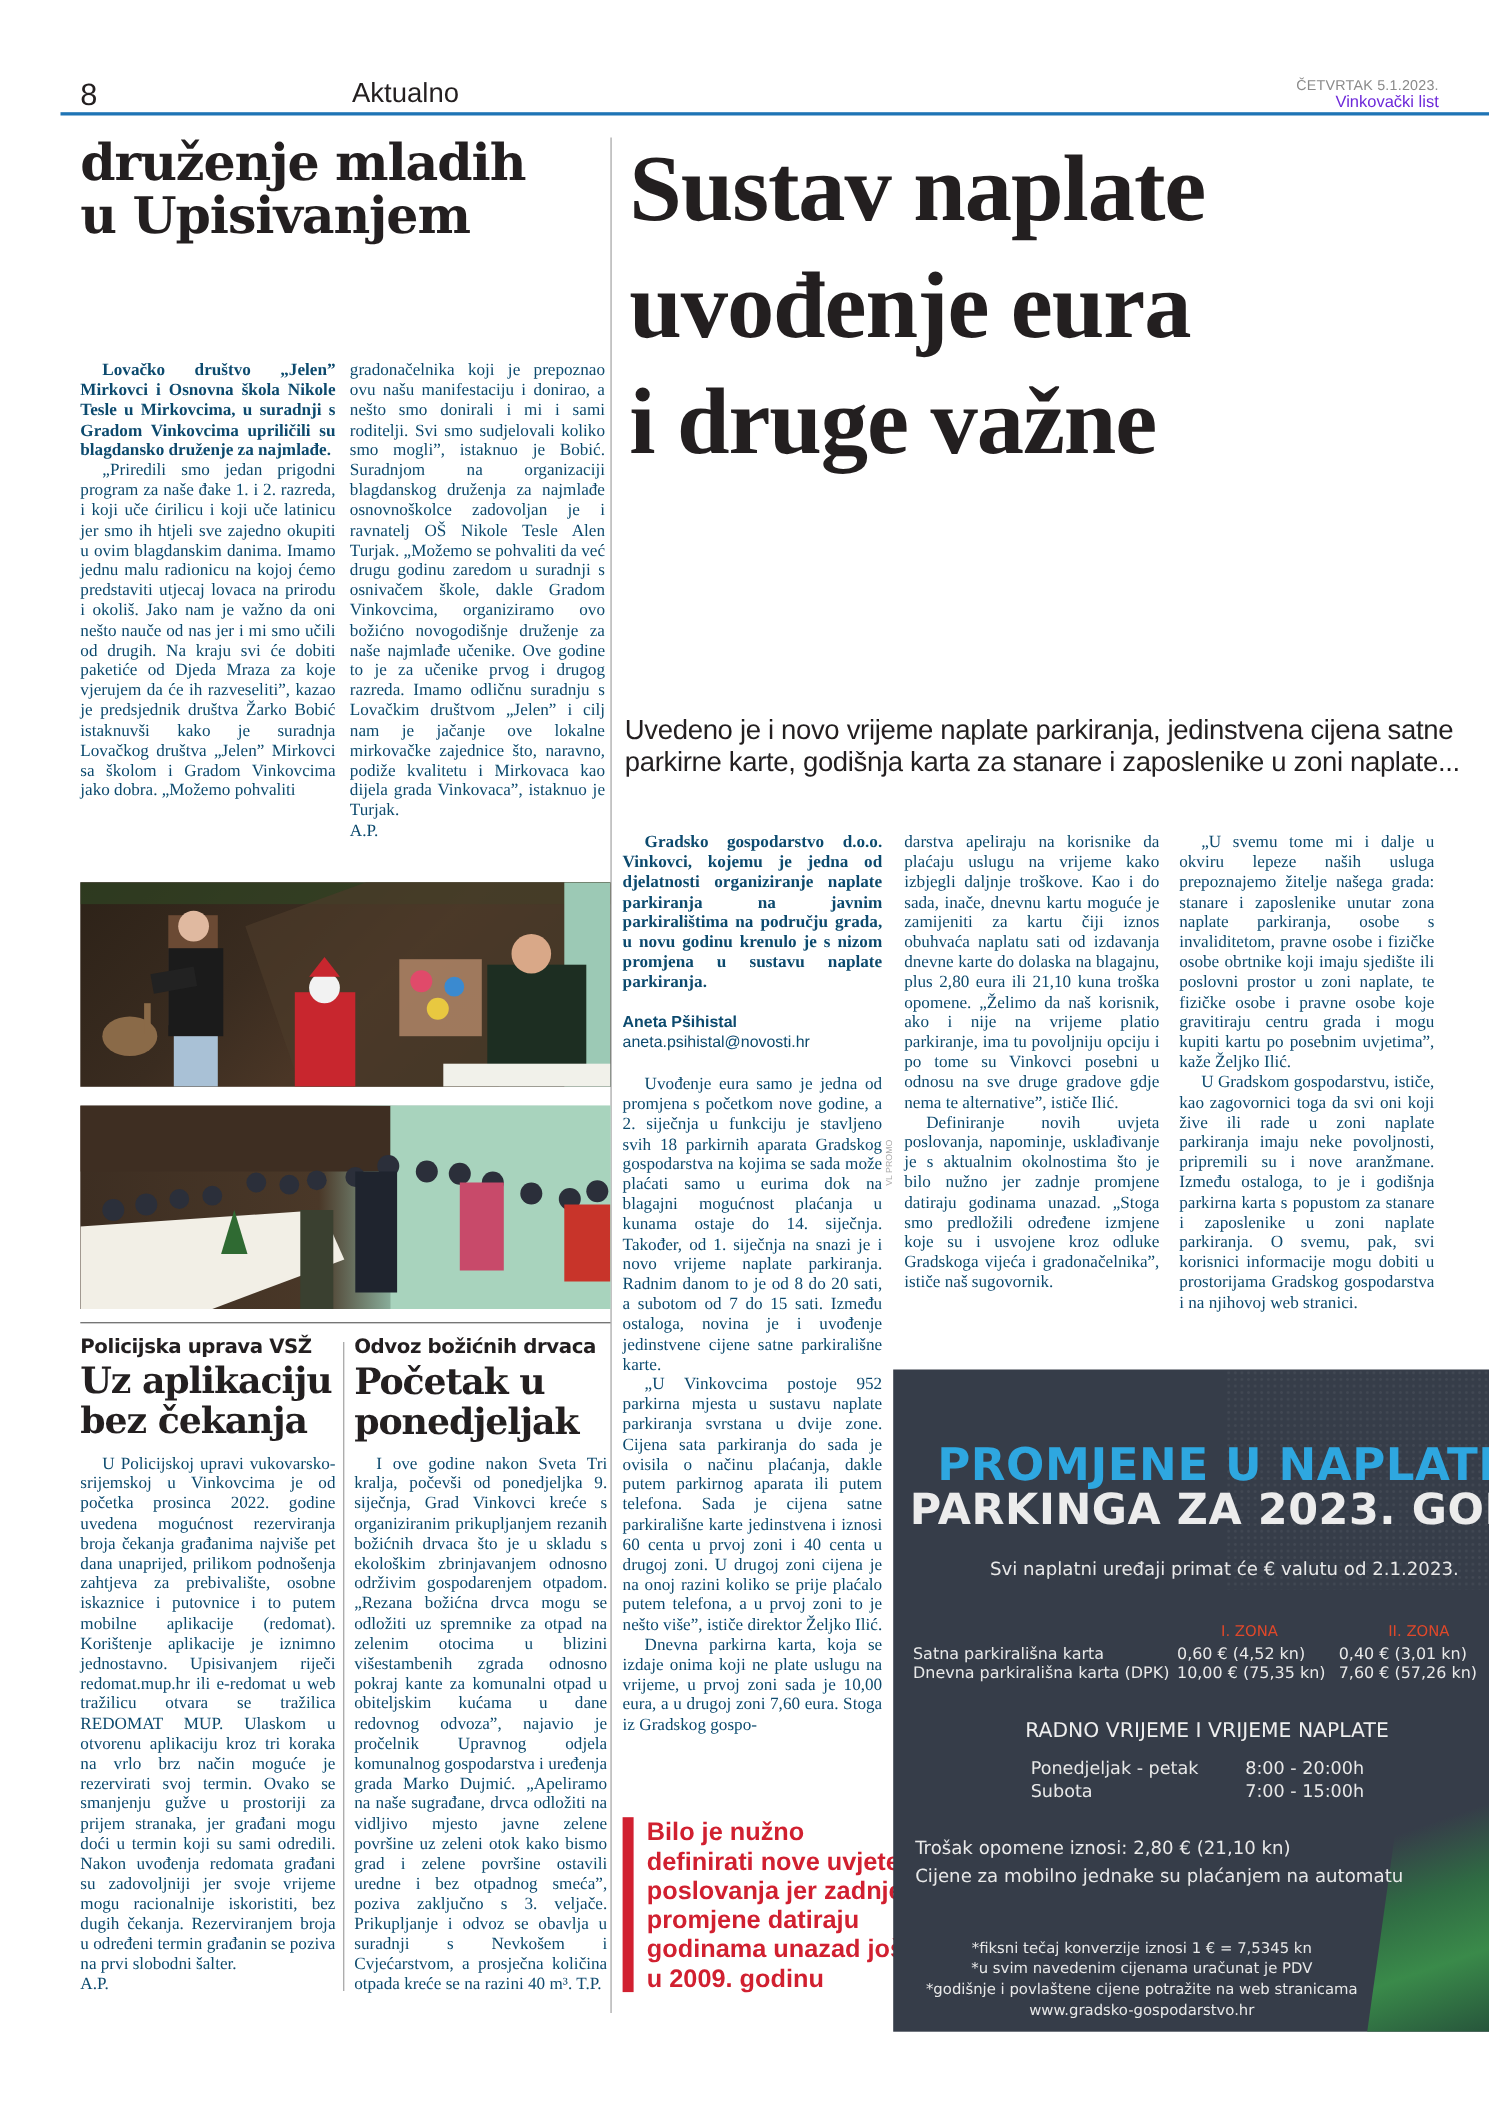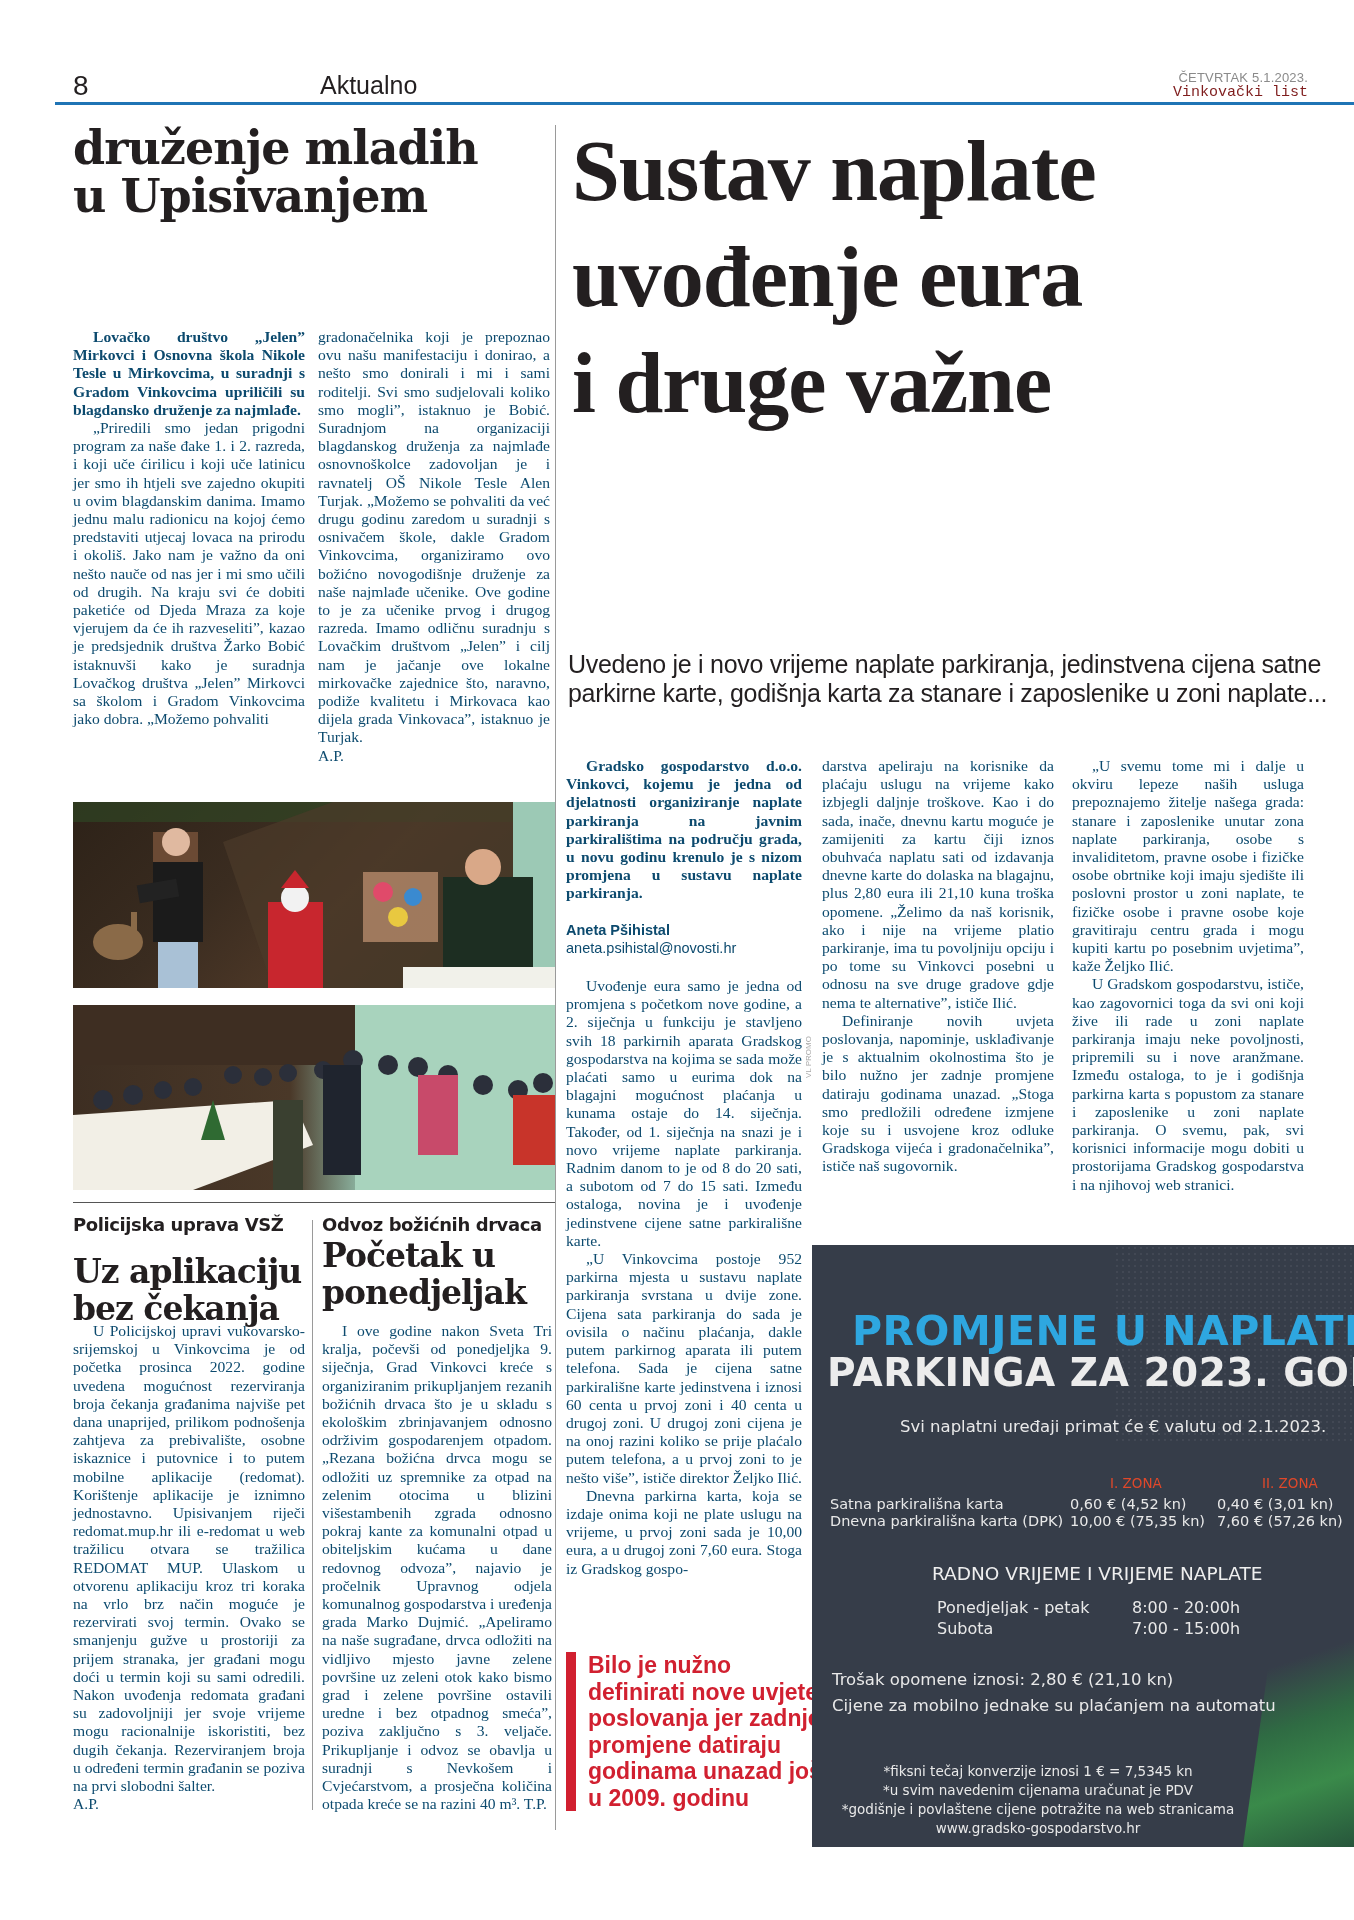--- a/index.html
+++ b/index.html
@@ -3,21 +3,21 @@
 <meta charset="utf-8">
 <style>
   html, body { margin:0; padding:0; background:#ffffff; }
   body { width:1354px; height:1920px; position:relative; overflow:hidden; font-family:"DejaVu Serif", serif; color:#231f20; }
   .abs { position:absolute; }
 
   
   #page-num { left:73px; top:70px; font-size:28px; font-family:"Liberation Sans", sans-serif; font-weight:300; color:#231f20; }
   #section { left:320px; top:71px; font-size:25px; font-family:"Liberation Sans", sans-serif; color:#231f20; }
   #date { right:46px; top:70px; font-size:13px; font-family:"Liberation Sans", sans-serif; color:#8a8a8a; text-align:right; letter-spacing:0.2px;}
-  #paper { right:46px; top:84px; font-size:15px; font-family:Liberation Mono, monospace; color:#7f1d1d; text-align:right; }
+  #paper { right:46px; top:84px; font-size:15px; font-family:Liberation Sans, sans-serif; color:#6d28d9; text-align:right; }
   #header-rule { left:55px; top:102px; width:1299px; height:3px; background:#1f74b5; }
 
   
   .vrule { background:#9a9a9a; width:1px; }
 
   .kicker { font-family:"Liberation Sans", sans-serif; font-weight:bold; font-size:20px; color:#231f20; letter-spacing:-0.4px; }
   .headline { font-family:"DejaVu Serif", serif; font-weight:bold; color:#231f20; letter-spacing:-1px; }
   .body-text { font-family:"Liberation Serif", serif; font-size:15.6px; line-height:18.2px; text-align:justify; color:#0c4a6e; hyphens:manual; }
   .body-text p { margin:0; text-indent:20px; }
   .body-text p.noindent { text-indent:0; }
@@ -200,21 +200,21 @@
   <div class="abs ad-fee" style="left:20px; top:451px;">Cijene za mobilno jednake su plaćanjem na automatu</div>
 
   <div class="abs ad-note" style="top:518px;">*fiksni tečaj konverzije iznosi 1 € =  7,5345 kn</div>
   <div class="abs ad-note" style="top:537px;">*u svim navedenim cijenama uračunat je PDV</div>
   <div class="abs ad-note" style="top:556px;">*godišnje i povlaštene cijene potražite na web stranicama</div>
   <div class="abs ad-note" style="top:575px;">www.gradsko-gospodarstvo.hr</div>
 </div>
 
 <div class="abs" style="left:73px; top:1214px; width:235px;">
   <div class="kicker" style="font-size:18px; font-family:'DejaVu Sans',sans-serif;">Policijska uprava VSŽ</div>
-  <div class="headline" style="font-size:33px; line-height:37px; margin-top:18px;">
+  <div class="headline" style="font-size:33px; line-height:37px; margin-top:1px;">
     <div>Uz aplikaciju</div>
     <div>bez čekanja</div>
   </div>
 </div>
 <div class="abs body-text" style="left:73px; top:1322px; width:232px;">
   <p>U Policijskoj upravi vukovarsko-srijemskoj u Vinkovcima je od početka prosinca 2022. godine uvedena mogućnost rezerviranja broja čekanja građanima najviše pet dana unaprijed, prilikom podnošenja zahtjeva za prebivalište, osobne iskaznice i putovnice i to putem mobilne aplikacije (redomat). Korištenje aplikacije je iznimno jednostavno. Upisivanjem riječi redomat.mup.hr ili e-redomat u web tražilicu otvara se tražilica REDOMAT MUP. Ulaskom u otvorenu aplikaciju kroz tri koraka na vrlo brz način moguće je rezervirati svoj termin. Ovako se smanjenju gužve u prostoriji za prijem stranaka, jer građani mogu doći u termin koji su sami odredili. Nakon uvođenja redomata građani su zadovoljniji jer svoje vrijeme mogu racionalnije iskoristiti, bez dugih čekanja. Rezerviranjem broja u određeni termin građanin se poziva na prvi slobodni šalter.</p>
   <p class="noindent">A.P.</p>
 </div>
 
 <div class="abs" style="left:322px; top:1214px; width:235px;">

